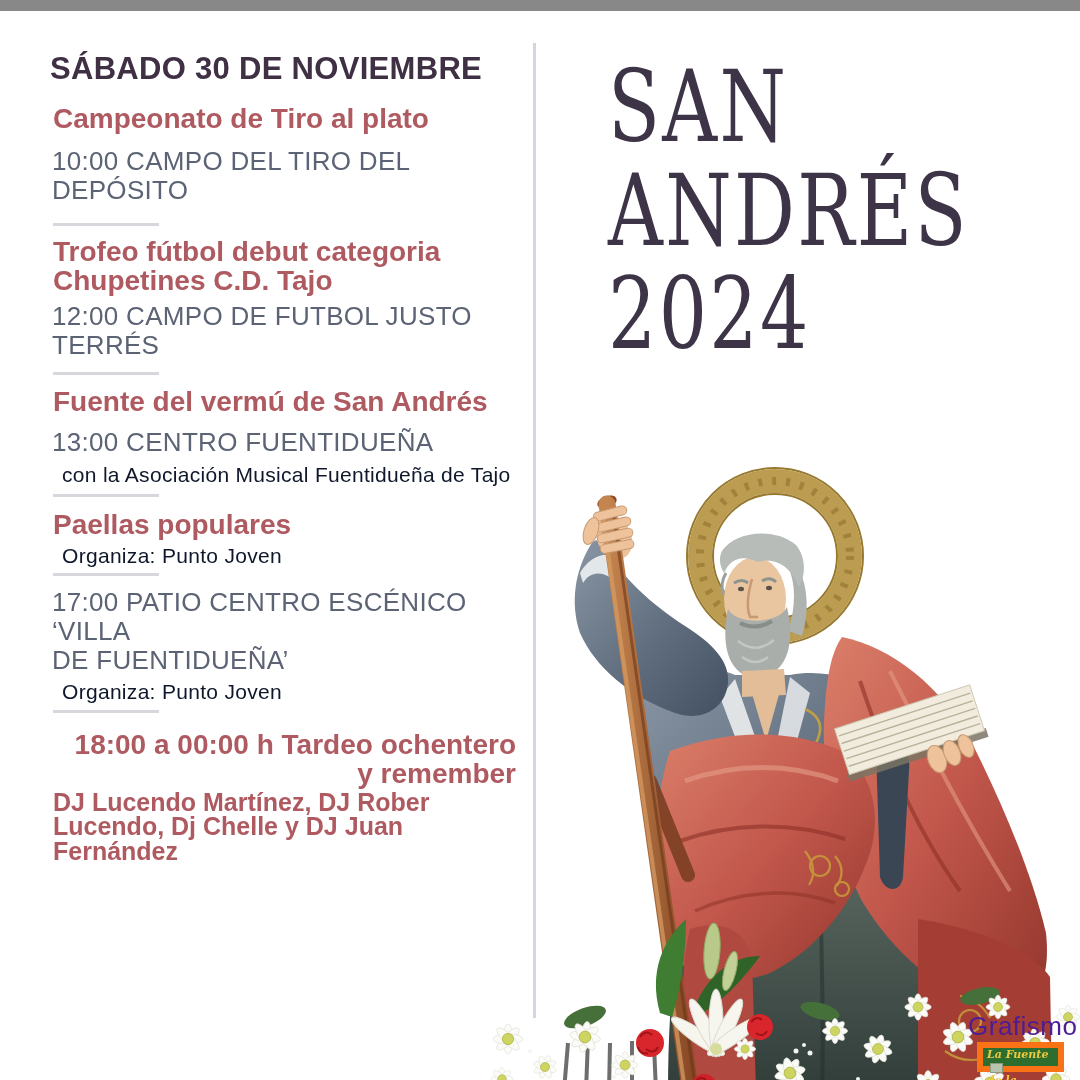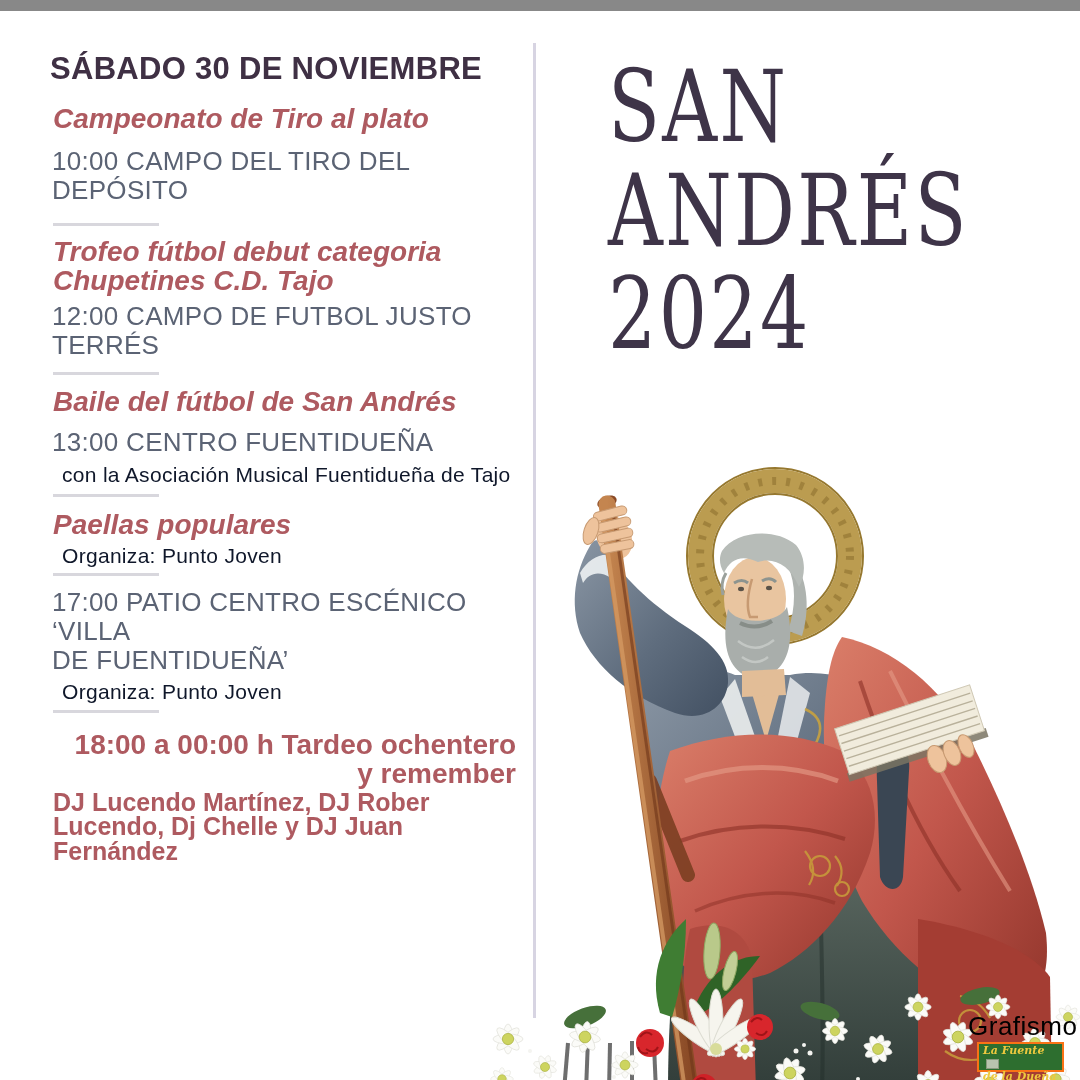--- a/index.html
+++ b/index.html
@@ -4,45 +4,45 @@
 <style>
   html,body{margin:0;padding:0;background:#888;}
   .poster{
     position:relative;width:1080px;height:1080px;margin:11px auto;
     background:#ffffff;overflow:hidden;
     font-family:"Liberation Sans", sans-serif;
   }
   
   .left-col{position:absolute;left:0;top:0;width:534px;padding:40px 18px 0 50px;box-sizing:border-box;}
   .date-heading{margin:0;font-size:31px;font-weight:800;letter-spacing:.3px;color:#3f3044;}
-  .ev-title{margin:0;font-size:28px;font-weight:700;line-height:1.03;color:#ae5a60;white-space:pre-line;padding-left:3px;font-style:italic;}
+  .ev-title{margin:0;font-size:28px;font-weight:700;line-height:1.03;color:#ae5a60;white-space:pre-line;padding-left:3px;}
   .ev-detail{margin:0;font-size:26px;font-weight:400;line-height:1.12;color:#5b6374;letter-spacing:.3px;white-space:pre-line;padding-left:2px;}
   .ev-note{margin:0;font-size:21px;font-weight:400;color:#0f172a;letter-spacing:.3px;padding-left:12px;}
   .divider{width:106px;height:3px;background:#d8d7dd;margin-left:3px;}
   .party-main{margin:0;font-size:28px;font-weight:700;line-height:1.04;color:#ae5a60;white-space:pre-line;padding-left:3px;text-align:right;}
   .party-sub{margin:0;font-size:25px;font-weight:700;line-height:.97;color:#ae5a60;white-space:pre-line;padding-left:3px;}
   .mt18{margin-top:18px}.mt17{margin-top:17px}.mt14{margin-top:14px}
   .mt13{margin-top:13px}.mt12{margin-top:12px}.mt11{margin-top:11px}.mt7{margin-top:7px}.mt6{margin-top:6px}.mt5{margin-top:5px}
   .mt4{margin-top:4px}.mt2{margin-top:2px}
   
   .vline{position:absolute;left:533px;top:32px;width:3px;height:975px;background:#d7d4e2;}
   
   .title-block{
     position:absolute;left:608px;top:44px;z-index:2;
     font-family:"DejaVu Serif", serif;font-weight:500;
     font-size:100px;line-height:1.035;letter-spacing:3px;color:#3e3448;
     transform:scaleX(.76);transform-origin:left top;white-space:nowrap;
   }
   
   .statue-svg{position:absolute;left:490px;top:440px;width:590px;height:640px;z-index:1;}
   
-  .credit-label{position:absolute;left:968px;top:1000px;z-index:3;font-size:26px;color:#000000;letter-spacing:.5px;}
+  .credit-label{position:absolute;left:968px;top:1000px;z-index:3;font-size:26px;color:#4c1d95;letter-spacing:.5px;}
   .logo{
     position:absolute;left:977px;top:1031px;z-index:3;width:87px;height:30px;
-    background:#2d6e2f;border:2px solid #f97316;box-sizing:border-box;
+    background:#2d6e2f;border:6px solid #f97316;box-sizing:border-box;
     color:#eec93e;font-family:"DejaVu Serif", serif;font-weight:bold;font-style:italic;
     font-size:11px;line-height:1.18;padding:1px 4px;
   }
   .logo .crest{display:inline-block;width:11px;height:8px;background:#b9c4ae;border:1px solid #8a9a7e;margin-left:3px;vertical-align:middle;}
 </style>
 </head>
 <body>
 
 <div class="poster">
 
@@ -56,21 +56,21 @@
 
     <div class="divider mt18"></div>
     <section>
       <h2 class="ev-title mt12">Trofeo fútbol debut categoria
 Chupetines C.D. Tajo</h2>
       <p class="ev-detail mt6">12:00 CAMPO DE FUTBOL JUSTO TERRÉS</p>
     </section>
 
     <div class="divider mt12"></div>
     <section>
-      <h2 class="ev-title mt13">Baile del fútbol de San Andrés</h2>
+      <h2 class="ev-title mt13">Fuente del vermú de San Andrés</h2>
       <p class="ev-detail mt11">13:00 CENTRO FUENTIDUEÑA</p>
       <p class="ev-note mt6">con la Asociación Musical Fuentidueña de Tajo</p>
     </section>
 
     <div class="divider mt7"></div>
     <section>
       <h2 class="ev-title mt14">Paellas populares</h2>
       <p class="ev-note mt4">Organiza: Punto Joven</p>
     </section>
 

